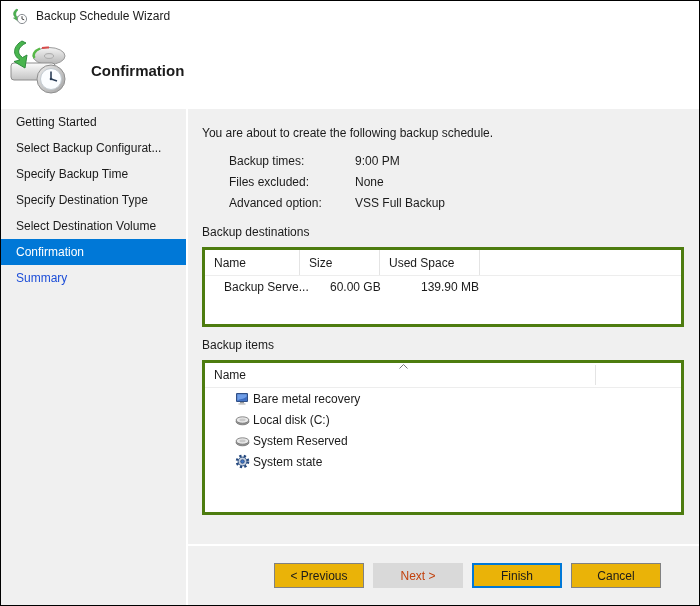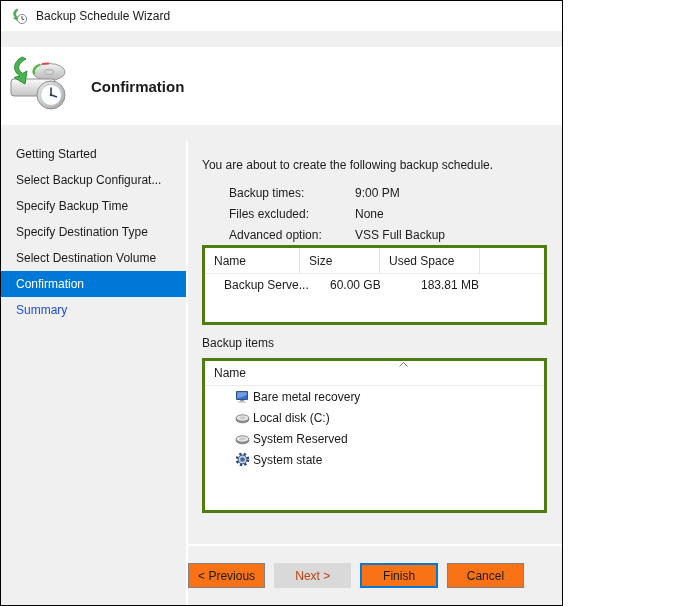--- a/index.html
+++ b/index.html
@@ -1,19 +1,19 @@
 <!DOCTYPE html>
 <html><head>
 <meta charset="utf-8">
 <style>
   html,body{margin:0;padding:0;background:#fff;}
   .window{
-    width:563px;height:606px;box-sizing:border-box;border:1px solid #000;
+    width:700px;height:606px;box-sizing:border-box;border:1px solid #000;
     background:#f0f0f0;font-family:"Liberation Sans",sans-serif;color:#1b1b1b;
-    display:flex;flex-direction:column;overflow:hidden;gap:16px;
+    display:flex;flex-direction:column;overflow:hidden;
   }
   
   .titlebar{flex:0 0 30px;background:#fff;display:flex;align-items:center;padding-left:10px;font-size:12px;}
   .titlebar .ticon{width:17px;height:17px;margin-right:8px;flex:0 0 17px;}
   
   .wheader{flex:0 0 78px;background:#fff;display:flex;align-items:center;}
   .wheader .bigicon{width:62px;height:62px;margin-left:8px;flex:0 0 62px;}
   .wheader h1{font-size:15px;font-weight:bold;margin:0 0 0 20px;}
   
   .wbody{flex:1;display:flex;min-height:0;}
@@ -39,21 +39,21 @@
   .lv-row{display:flex;height:22px;align-items:center;}
   .lv-cell{padding-left:8px;box-sizing:border-box;white-space:nowrap;overflow:hidden;margin-left:11px;}
   .items-header{position:relative;display:flex;align-items:center;height:24px;border-bottom:1px solid #ededed;cursor:default;}
   .items-header .hname{padding-left:9px;}
   .items-sep{position:absolute;left:390px;top:2px;bottom:2px;width:1px;background:#e4e4e4;}
   .sort-caret{position:absolute;left:194px;top:1px;width:9px;height:5px;}
   .entry{display:flex;align-items:center;height:21px;margin-left:30px;gap:3px;cursor:default;}
   .entry svg{width:15px;height:15px;flex:0 0 15px;}
   
   .footer{flex:0 0 61px;border-top:2px solid #fff;display:flex;align-items:center;justify-content:flex-end;gap:9px;padding-right:38px;box-sizing:border-box;}
-  .btn{width:90px;height:25px;font-size:12px;font-family:"Liberation Sans",sans-serif;background:#f97316;border:1px solid #818181;color:#1b1b1b;padding:0;box-sizing:border-box;}
+  .btn{width:90px;height:25px;font-size:12px;font-family:"Liberation Sans",sans-serif;background:#eab308;border:1px solid #818181;color:#1b1b1b;padding:0;box-sizing:border-box;}
   .btn.default{border:2px solid #0078d7;}
   .btn:disabled{background:#d9d9d9;border-color:#d9d9d9;color:#c2410c;}
 </style>
 </head>
 <body>
 
 <div class="window">
 
   <div class="titlebar">
     <svg class="ticon" viewBox="0 0 17 17">
@@ -118,31 +118,32 @@
         </div>
         <div class="summary-row">
           <span class="lbl">Files excluded:</span>
           <span class="val">None</span>
         </div>
         <div class="summary-row">
           <span class="lbl">Advanced option:</span>
           <span class="val">VSS Full Backup</span>
         </div>
 
+        <div class="section-label">Backup destinations</div>
         <div class="listpanel destinations">
           <div class="lv-header">
             <div class="lv-col c-name">Name</div>
             <div class="lv-col c-size">Size</div>
             <div class="lv-col c-used">Used Space</div>
             <div class="lv-col c-fill"></div>
           </div>
           <div class="lv-row">
             <div class="lv-cell c-name">Backup Serve...</div>
             <div class="lv-cell c-size">60.00 GB</div>
-            <div class="lv-cell c-used">183.81 MB</div>
+            <div class="lv-cell c-used">139.90 MB</div>
           </div>
         </div>
 
         <div class="section-label" style="margin-top:10px;">Backup items</div>
         <div class="listpanel items-panel">
           <div class="items-header">
             <span class="hname">Name</span>
             <svg class="sort-caret" viewBox="0 0 9 5">
               <polyline points="0.5,4.5 4.5,0.5 8.5,4.5" fill="none" stroke="#777" stroke-width="1"></polyline>
             </svg>

